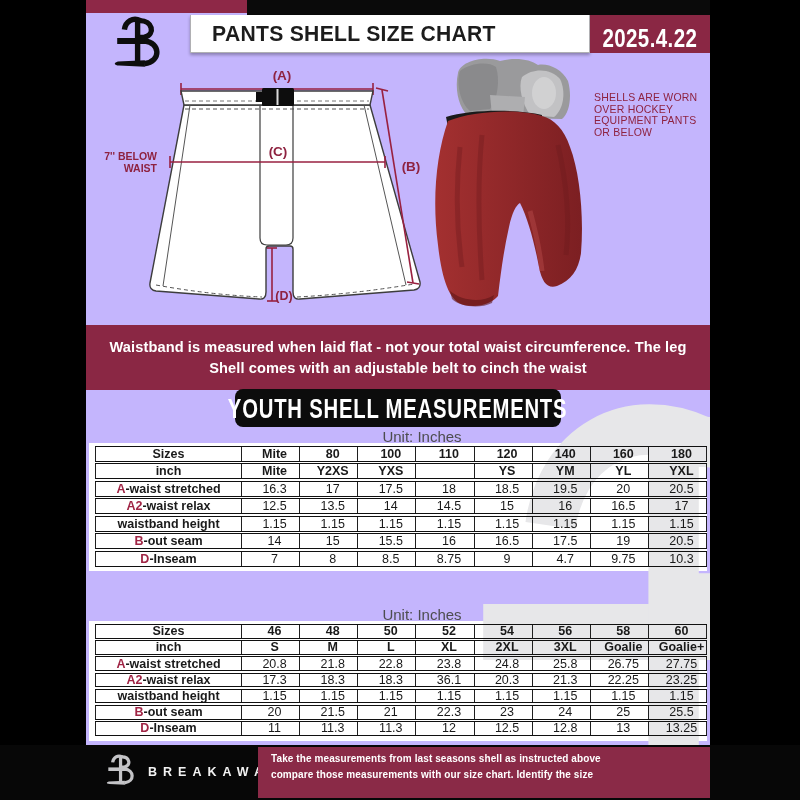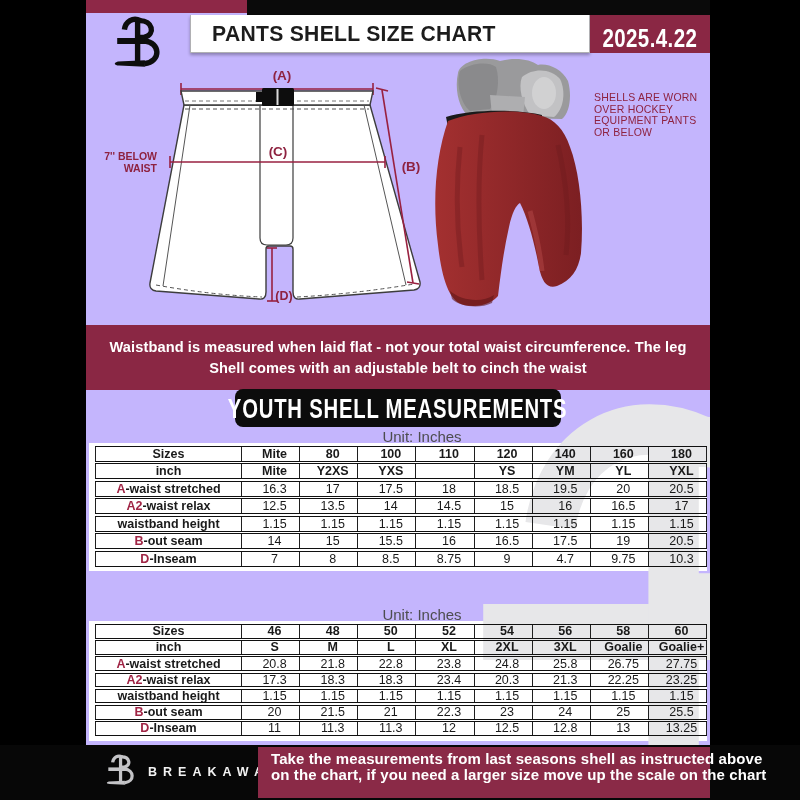--- a/index.html
+++ b/index.html
@@ -92,21 +92,21 @@
   .footer{position:absolute;left:0;top:745px;width:800px;height:55px;background:#070707;}
   .footer-logo{position:absolute;left:104px;top:8px;width:36px;height:36px;color:#c4c4c7;}
   .brand{
     position:absolute;left:148px;top:20px;color:#f2f2f2;font-size:12.5px;font-weight:700;
     letter-spacing:6px;white-space:nowrap;
   }
   .footer-box{
     position:absolute;left:258px;top:2px;width:452px;height:51px;background:#8a2a47;
     box-sizing:border-box;padding:4px 0 0 13px;
   }
-  .footer-box div{color:#fff;font-size:15px;font-weight:600;line-height:15.6px;white-space:nowrap;letter-spacing:.1px;}
+  .footer-box div{color:#fff;font-size:10px;font-weight:600;line-height:15.6px;white-space:nowrap;letter-spacing:.1px;}
 </style>
 </head>
 <body>
 
 <svg width="0" height="0" style="position:absolute" aria-hidden="true">
   <defs>
     <symbol id="logo-b" viewBox="0 0 100 100">
       <path d="M24,26 C26,12 38,5 51,11" stroke="currentColor" stroke-width="9" fill="none"></path>
       <path d="M50,11 C70,11 77,33 57,39 L42,39" stroke="currentColor" stroke-width="9" fill="none"></path>
       <path d="M12,45 L62,45" stroke="currentColor" stroke-width="10" fill="none"></path>
@@ -347,21 +347,21 @@
         <div class="t-cell">24.8</div>
         <div class="t-cell">25.8</div>
         <div class="t-cell">26.75</div>
         <div class="t-cell">27.75</div>
       </div>
       <div class="t-row">
         <div class="t-cell t-label"><span class="mar">A2</span>-waist relax</div>
         <div class="t-cell">17.3</div>
         <div class="t-cell">18.3</div>
         <div class="t-cell">18.3</div>
-        <div class="t-cell">23.4</div>
+        <div class="t-cell">36.1</div>
         <div class="t-cell">20.3</div>
         <div class="t-cell">21.3</div>
         <div class="t-cell">22.25</div>
         <div class="t-cell">23.25</div>
       </div>
       <div class="t-row">
         <div class="t-cell t-label">waistband height</div>
         <div class="t-cell">1.15</div>
         <div class="t-cell">1.15</div>
         <div class="t-cell">1.15</div>
@@ -397,15 +397,15 @@
 
 </div>
 
 <div class="footer">
   <svg class="footer-logo" viewBox="0 0 100 100">
       <use href="#logo-b"></use>
     </svg>
   <div class="brand">BREAKAWAY</div>
   <div class="footer-box">
     <div>Take the measurements from last seasons shell as instructed above</div>
-    <div>on the chart, if you need a larger size move up the scale on the chart</div>
+    <div>compare those measurements  with our size chart. Identify the size</div>
   </div>
 </div>
 
 </body></html>

